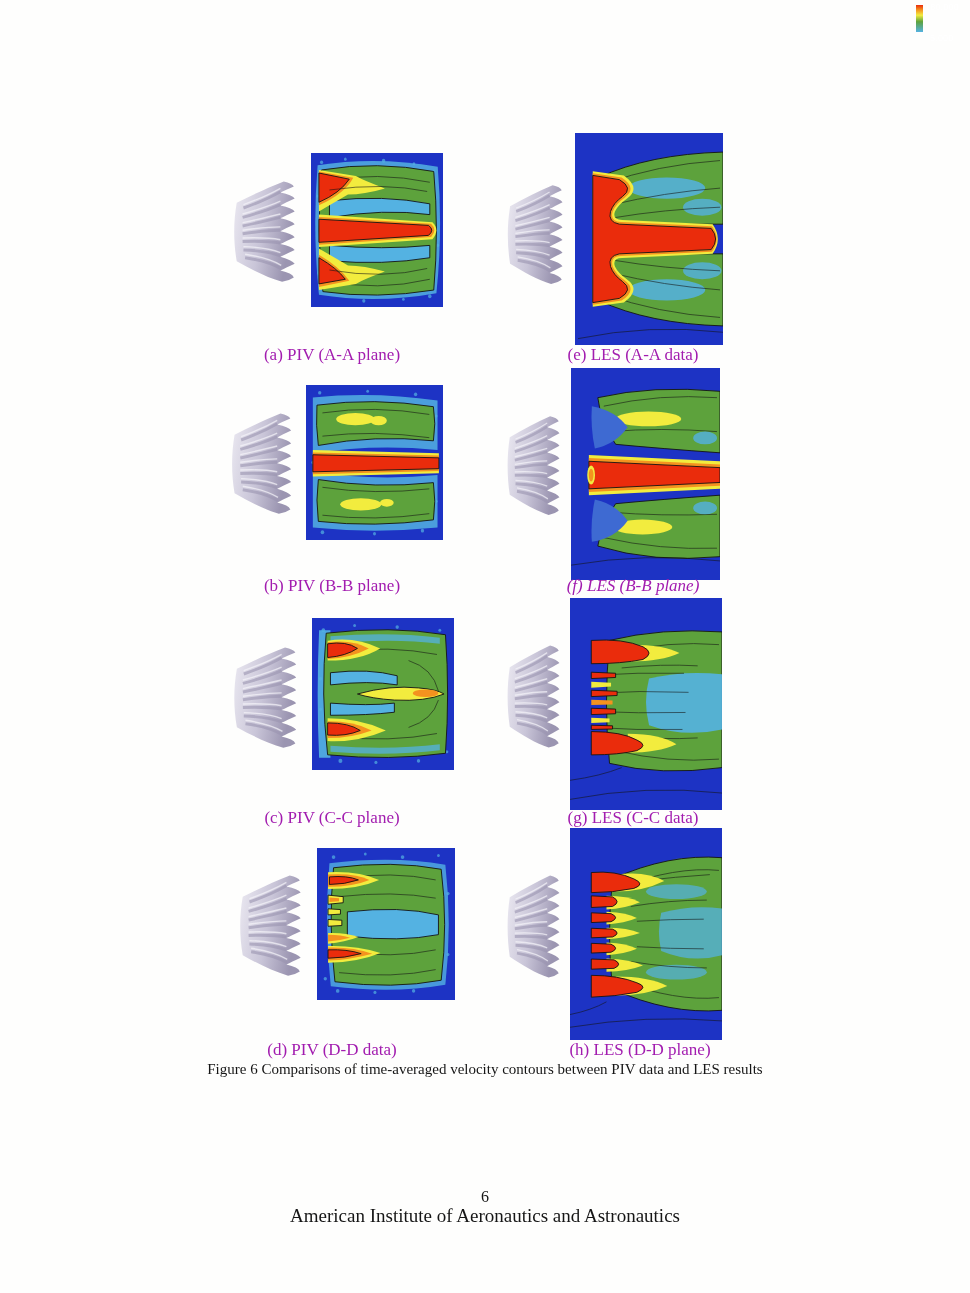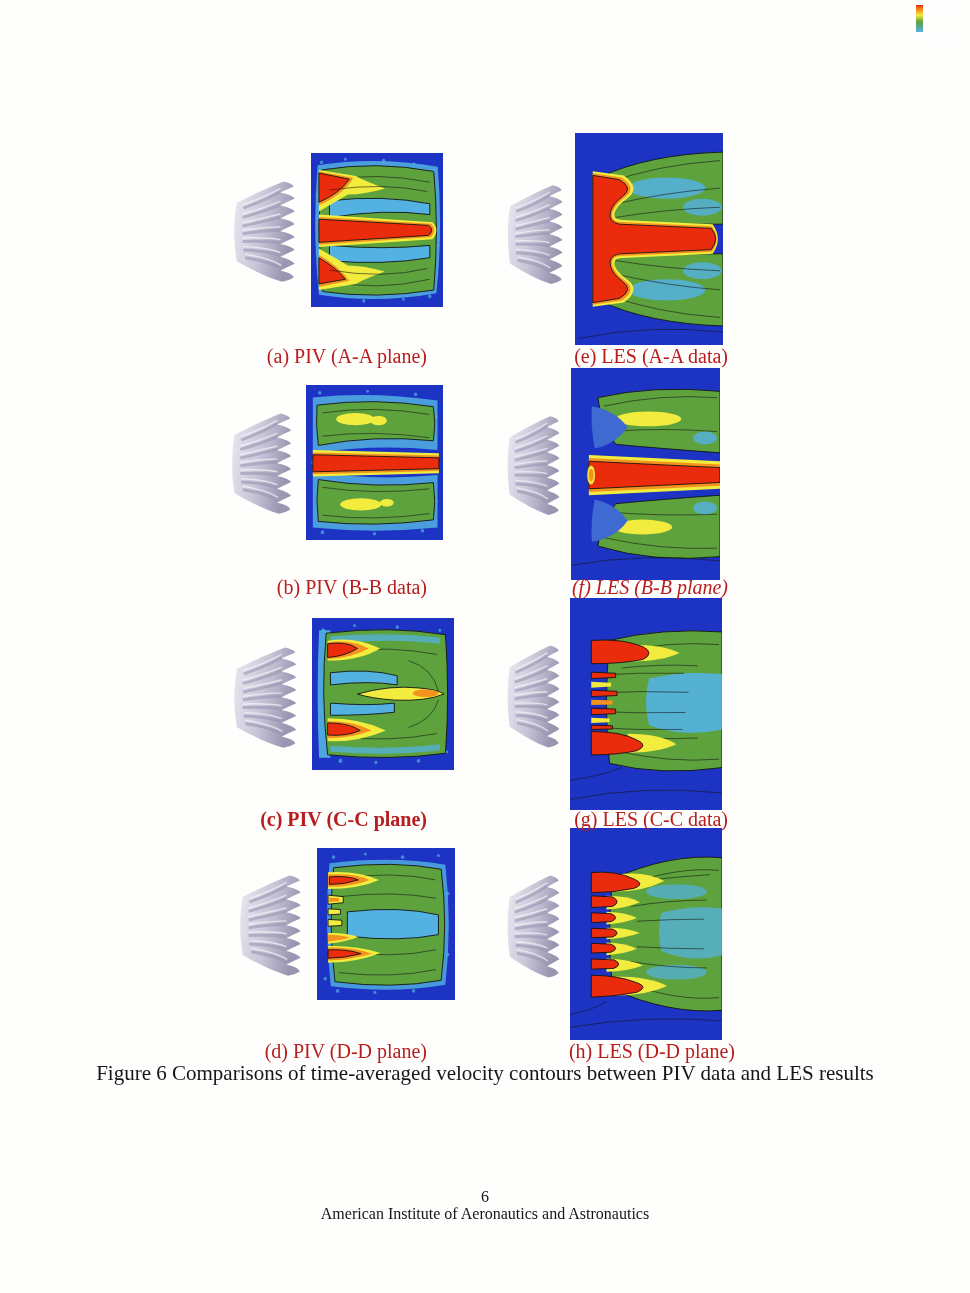--- a/index.html
+++ b/index.html
@@ -22,44 +22,44 @@
   .edge{stroke:#141414;stroke-width:.9;vector-effect:non-scaling-stroke;}
   .ln{fill:none;stroke:#141414;stroke-width:.8;vector-effect:non-scaling-stroke;opacity:.72;}
   .spk{opacity:.7;}
   
   .legend{position:absolute;top:3px;right:2px;width:62px;height:46px;z-index:5;}
   .legend .bar{position:absolute;left:10px;top:2px;width:7px;height:27px;
     background:linear-gradient(to bottom,var(--jet-red) 0%,var(--jet-orange) 18%,var(--jet-yellow) 38%,var(--jet-green) 62%,var(--jet-lightblue) 100%);
     outline:1px solid rgba(255,255,255,.35);}
   .legend .max{position:absolute;left:19px;top:-1px;color:#ffffff;font:9px "Liberation Sans",sans-serif;letter-spacing:.2px;}
   .legend .min{position:absolute;left:24px;top:30px;color:#ffffff;font:9px "Liberation Sans",sans-serif;letter-spacing:.2px;}
-  .sublabel{position:absolute;width:190px;text-align:right;font-size:20px;color:#b91c1c;z-index:4;}
-  .caption{position:absolute;left:0;top:1061px;width:970px;text-align:center;font-size:21px;color:#161616;}
+  .sublabel{position:absolute;width:190px;text-align:center;font-size:17px;color:#a21caf;z-index:4;}
+  .caption{position:absolute;left:0;top:1061px;width:970px;text-align:center;font-size:15px;color:#161616;}
   .pageno{position:absolute;left:0;top:1188px;width:970px;text-align:center;font-size:16px;color:#161616;}
-  .footer{position:absolute;left:0;top:1205px;width:970px;text-align:center;font-size:16px;color:#161616;}
+  .footer{position:absolute;left:0;top:1205px;width:970px;text-align:center;font-size:19px;color:#161616;}
   
   #pa .nozzle{left:230px;top:172px;width:84px;height:120px;}
   #pa .contour-wrap{left:311px;top:153px;width:132px;height:154px;}
   #pe .nozzle{left:504px;top:176px;width:76px;height:118px;}
   #pe .contour-wrap{left:575px;top:133px;width:148px;height:212px;}
   #pb .nozzle{left:228px;top:404px;width:82px;height:120px;}
   #pb .contour-wrap{left:306px;top:385px;width:137px;height:155px;}
   #pf .nozzle{left:504px;top:407px;width:72px;height:118px;}
   #pf .contour-wrap{left:571px;top:368px;width:149px;height:212px;}
   #pc .nozzle{left:230px;top:638px;width:86px;height:120px;}
   #pc .contour-wrap{left:312px;top:618px;width:142px;height:152px;}
   #pg .nozzle{left:504px;top:636px;width:72px;height:122px;}
   #pg .contour-wrap{left:570px;top:598px;width:152px;height:212px;}
   #pd .nozzle{left:236px;top:866px;width:84px;height:120px;}
   #pd .contour-wrap{left:317px;top:848px;width:138px;height:152px;}
   #ph .nozzle{left:504px;top:866px;width:72px;height:122px;}
   #ph .contour-wrap{left:570px;top:828px;width:152px;height:212px;}
   #la{left:237px;top:345px;} #le{left:538px;top:345px;}
   #lb{left:237px;top:576px;} #lf{left:538px;top:576px;font-style:italic;}
-  #lc{left:237px;top:808px;font-weight:bold;} #lg{left:538px;top:808px;}
+  #lc{left:237px;top:808px;} #lg{left:538px;top:808px;}
   #ld{left:237px;top:1040px;} #lh{left:545px;top:1040px;}
 </style>
 </head>
 <body>
 
 <svg width="0" height="0" style="position:absolute" aria-hidden="true">
   <defs>
     <linearGradient id="ng" x1="0" y1="0" x2="1" y2="0.3">
       <stop offset="0" stop-color="var(--nozzle-light)"></stop>
       <stop offset="0.55" stop-color="var(--nozzle-mid)"></stop>
@@ -235,21 +235,21 @@
       <ellipse class="c-or" cx="13.5" cy="50.5" rx="1.6" ry="3"></ellipse>
       <path class="ln" d="M0,93 Q50,87 100,91"></path>
     </svg>
   </div>
   <div class="legend">
     <div class="bar"></div>
     <div class="max">180.000</div>
     <div class="min">5.000</div>
   </div>
 </div>
-<div id="lb" class="sublabel">(b) PIV (B-B data)</div>
+<div id="lb" class="sublabel">(b) PIV (B-B plane)</div>
 <div id="lf" class="sublabel">(f) LES (B-B plane)</div>
 
 <div id="pc">
   <svg class="nozzle" viewBox="0 0 100 140" preserveAspectRatio="none">
       <use href="#nozzle"></use>
     </svg>
   <div class="contour-wrap">
     <svg class="contour" viewBox="0 0 100 100" preserveAspectRatio="none">
       <rect class="c-bg" x="0" y="0" width="100" height="100"></rect>
       <g class="spk">
@@ -402,18 +402,18 @@
       <path class="ln" d="M0,94 Q50,88 100,91"></path>
       <path class="ln" d="M0,88 Q14,86 24,82"></path>
     </svg>
   </div>
   <div class="legend">
     <div class="bar"></div>
     <div class="max">180.000</div>
     <div class="min">5.000</div>
   </div>
 </div>
-<div id="ld" class="sublabel">(d) PIV (D-D plane)</div>
+<div id="ld" class="sublabel">(d) PIV (D-D data)</div>
 <div id="lh" class="sublabel">(h) LES (D-D plane)</div>
 
 <div class="caption">Figure 6 Comparisons of time-averaged velocity contours between PIV data and LES results</div>
 <div class="pageno">6</div>
 <div class="footer">American Institute of Aeronautics and Astronautics</div>
 
 </body></html>

